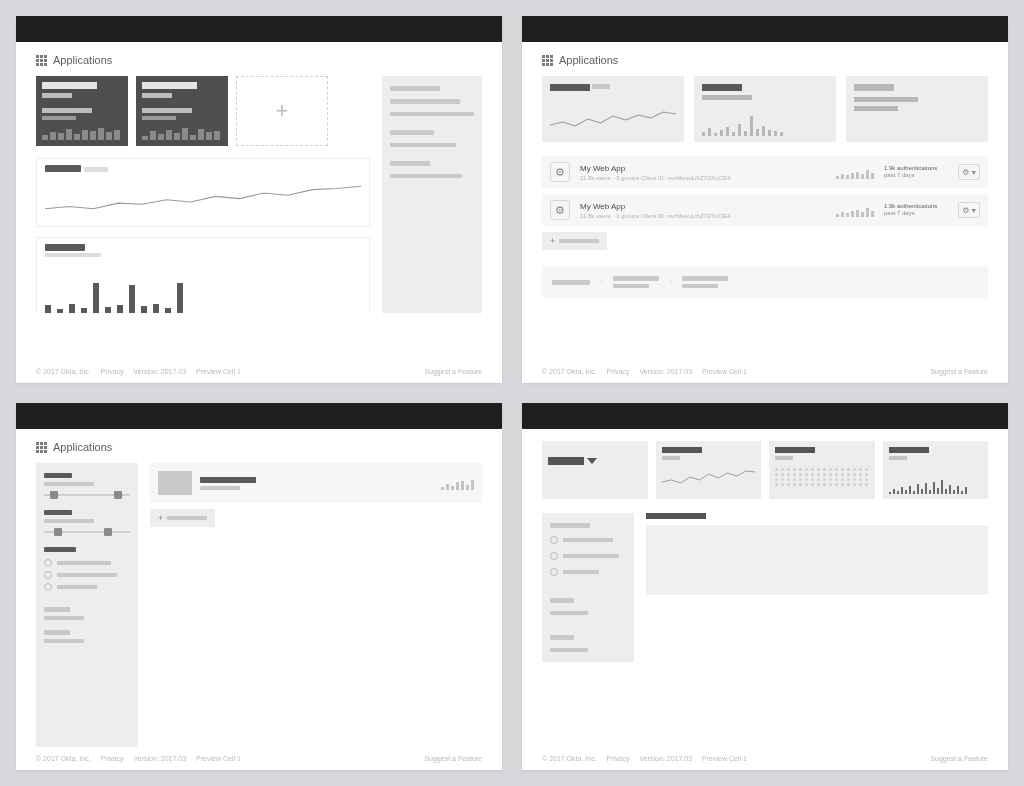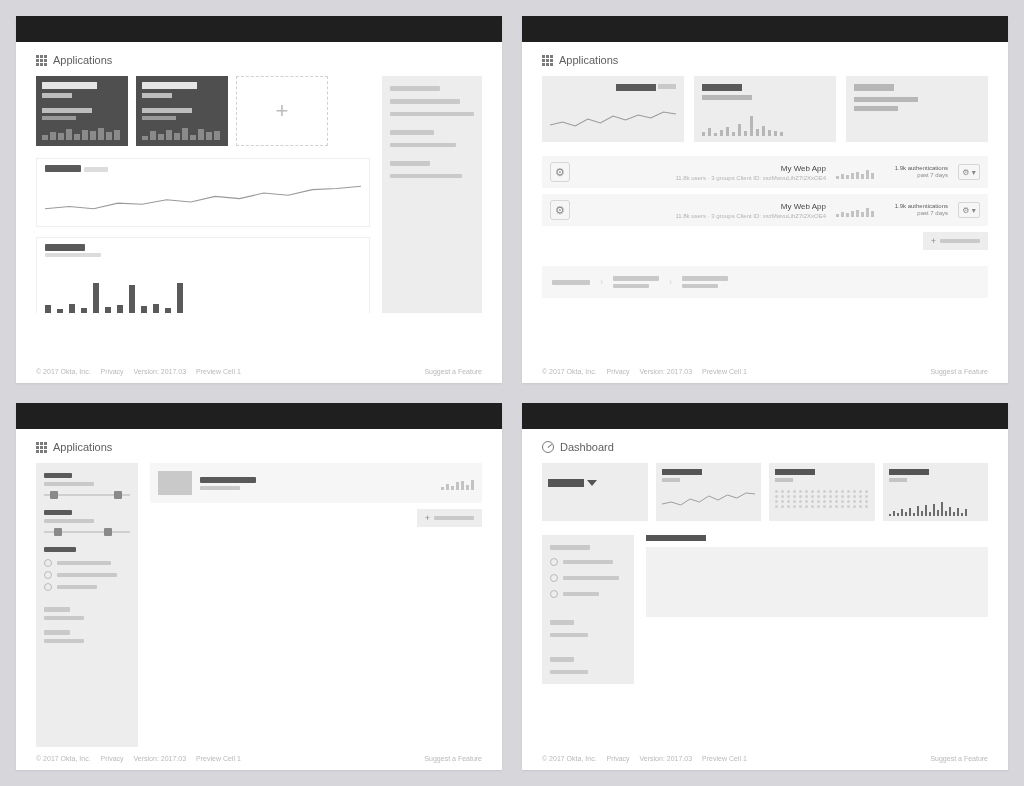--- a/index.html
+++ b/index.html
@@ -13,21 +13,20 @@
     overflow: hidden;
     padding: 16px;
   }
   .grid {
     display: grid;
     grid-template-columns: 1fr 1fr;
     grid-template-rows: 1fr 1fr;
     gap: 20px;
     width: 100%;
     height: 100%;
-    text-align: right;
   }
   .panel {
     background: #fff;
     display: flex;
     flex-direction: column;
     box-shadow: 0 1px 2px rgba(0,0,0,0.07);
   }
   .topbar {
     background: #1f1f1f;
     height: 26px;
@@ -545,24 +544,20 @@
         <span>Version: 2017.03</span>
         <span>Preview Cell 1</span>
         <span class="right">Suggest a Feature</span>
       </div>
     </div>
   </div>
 
   <div class="panel p4">
     <div class="topbar"></div>
     <div class="content">
-      <div class="page-head">
-        <div class="gauge-icon"></div>
-        <span>Dashboard</span>
-      </div>
 
       <div class="p4-tiles">
         <div class="p4-tile">
           <div class="p4-bignum">
               <div class="b"></div>
               <div class="arrow"></div>
             </div>
         </div>
         <div class="p4-tile">
           <div class="hd"></div>

